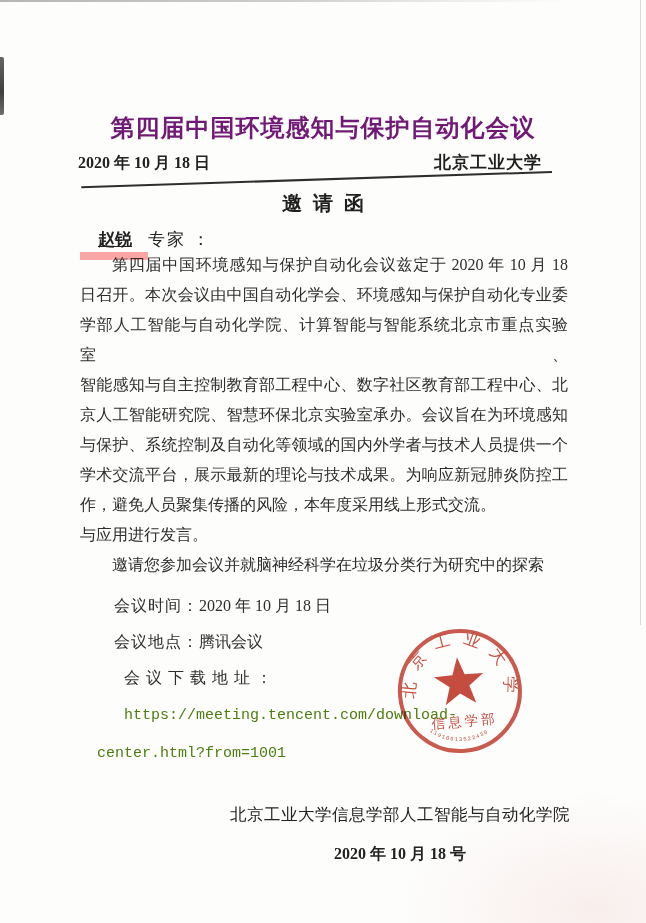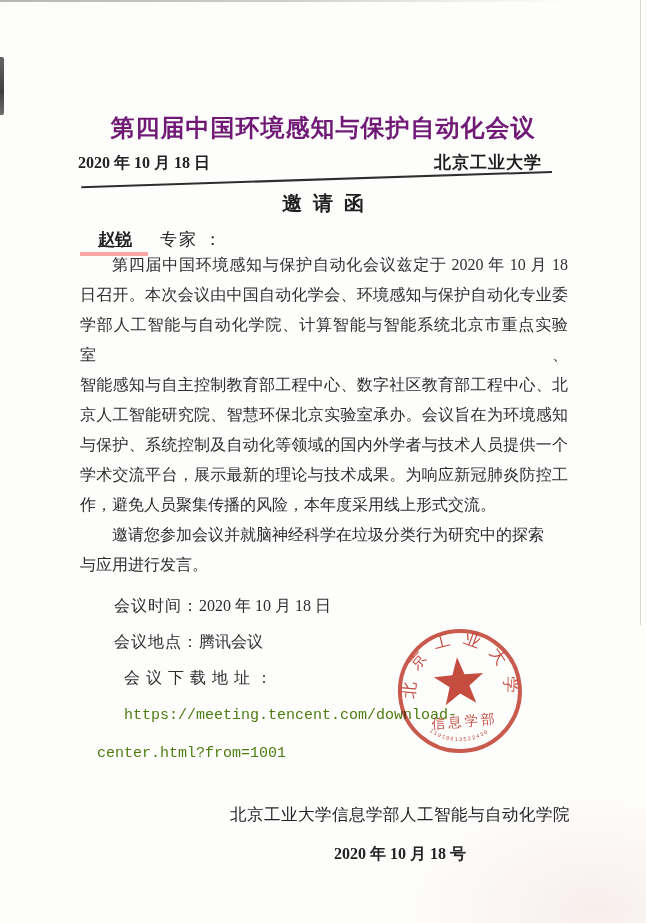--- a/index.html
+++ b/index.html
@@ -62,23 +62,23 @@
     position: absolute; top: 190px; left: 0; width: 100%;
     text-align: center;
     font-family: Liberation Sans, sans-serif;
     font-weight: 700; font-size: 20px; color: #1f1f1f;
     letter-spacing: 11px; text-indent: 11px;
   }
 
   .salutation { position: absolute; top: 228px; left: 80px; font-size: 17px; color: #222; }
   .salutation .name {
     display: inline-block; padding: 0 16px 1px 18px;
-    border-bottom: 4px solid #fca5a5; font-weight: 600; text-decoration: underline;
+    border-bottom: 8px solid #fca5a5; font-weight: 600; text-decoration: underline;
   }
-  .salutation .suffix { margin-left: 12px; letter-spacing: 2px; }
+  .salutation .suffix { margin-left: 0; letter-spacing: 2px; }
 
   .para { position: absolute; left: 80px; width: 488px; font-size: 16px; color: #2d2d2d; }
   .para .line {
     line-height: 30px; white-space: nowrap;
     text-align: justify; text-align-last: justify; text-justify: inter-character;
     white-space: normal;
   }
   .para .line.indent { text-indent: 32px; }
   .para .line.short { text-align-last: left; }
   .para1 { top: 250px; }
@@ -139,22 +139,22 @@
     <div class="line">日召开。本次会议由中国自动化学会、环境感知与保护自动化专业委</div>
     <div class="line">学部人工智能与自动化学院、计算智能与智能系统北京市重点实验室、</div>
     <div class="line">智能感知与自主控制教育部工程中心、数字社区教育部工程中心、北</div>
     <div class="line">京人工智能研究院、智慧环保北京实验室承办。会议旨在为环境感知</div>
     <div class="line">与保护、系统控制及自动化等领域的国内外学者与技术人员提供一个</div>
     <div class="line">学术交流平台，展示最新的理论与技术成果。为响应新冠肺炎防控工</div>
     <div class="line short">作，避免人员聚集传播的风险，本年度采用线上形式交流。</div>
   </div>
 
   <div class="para para2">
+    <div class="line short">与应用进行发言。</div>
     <div class="line indent short">邀请您参加会议并就脑神经科学在垃圾分类行为研究中的探索</div>
-    <div class="line short">与应用进行发言。</div>
   </div>
 
   <div class="details">
     <div class="detail-line pad-a">
       <span class="label">会议时间：</span><span>2020 年 10 月 18 日</span>
     </div>
     <div class="detail-line pad-a">
       <span class="label">会议地点：</span><span>腾讯会议</span>
     </div>
     <div class="detail-line d2 pad-b">

